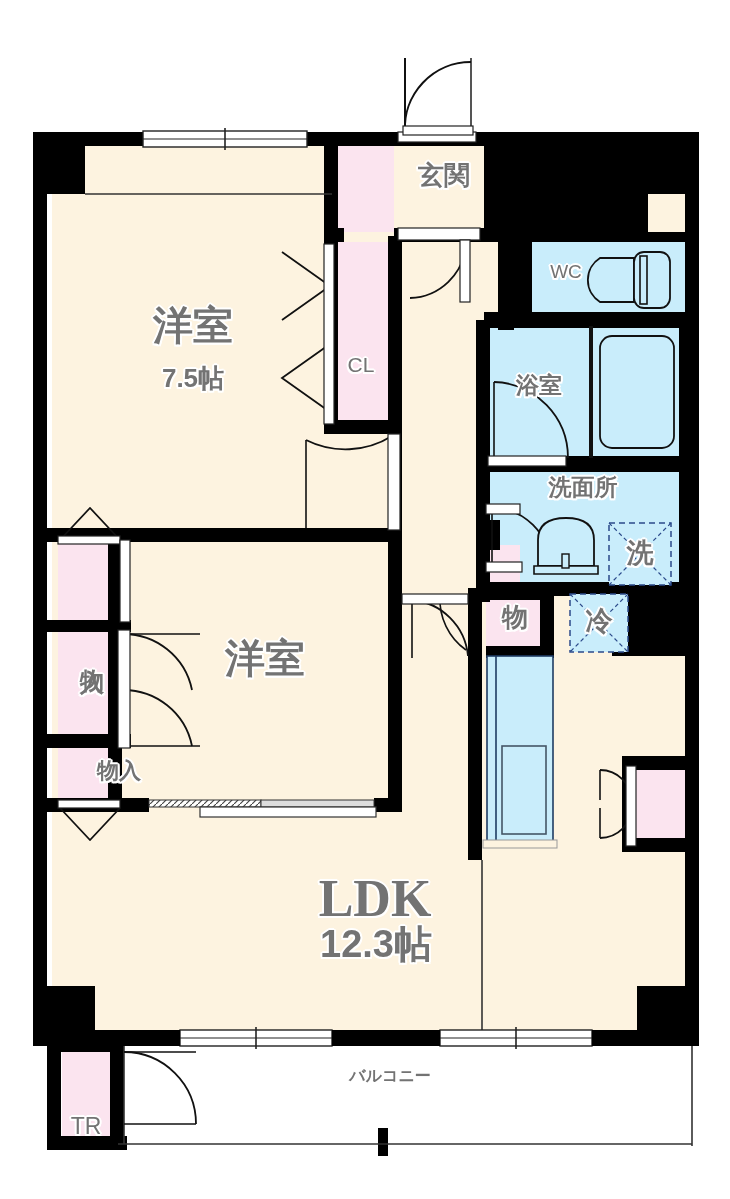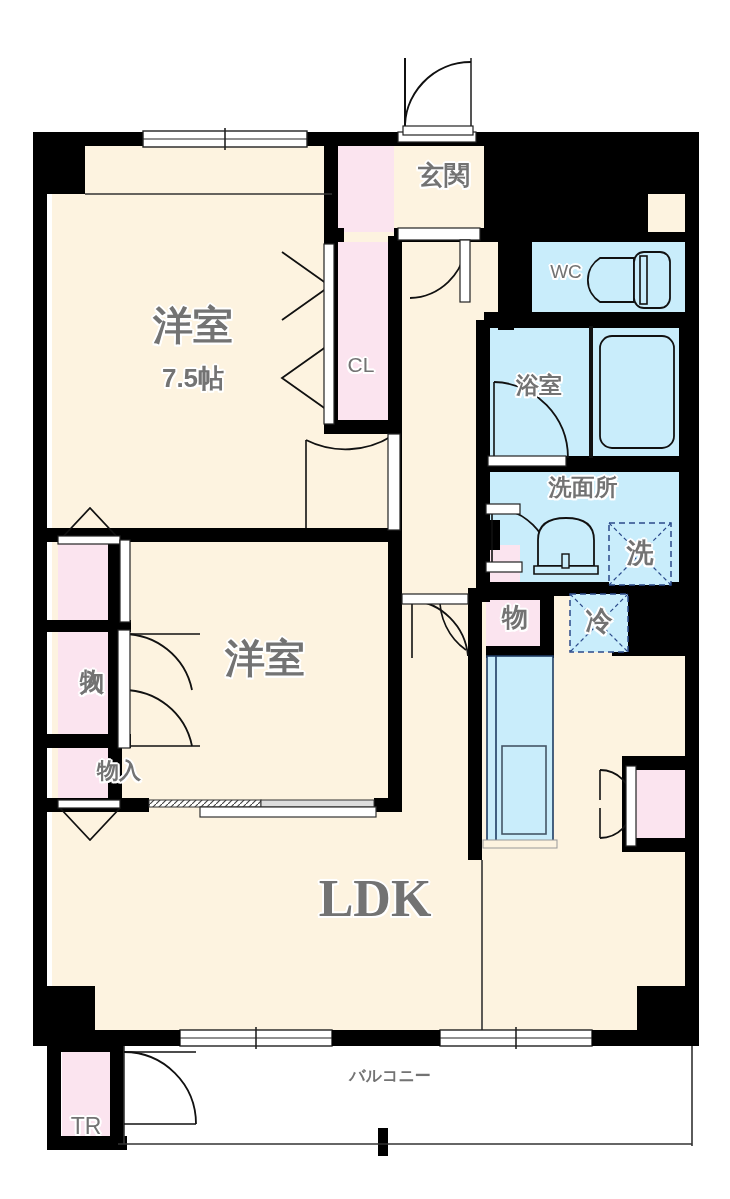--- a/index.html
+++ b/index.html
@@ -322,20 +322,21 @@
     </g>
   </g>
 </svg>
 
 <div class="lbl" style="left:128px;top:305px;width:130px;font-size:40px;">洋室</div>
 <div class="lbl" style="left:118px;top:365px;width:150px;font-size:26px;">7.5帖</div>
 
 <div class="lbl" style="left:200px;top:638px;width:130px;font-size:40px;">洋室</div>
 
 <div class="lbl" style="left:310px;top:872px;width:130px;font-size:52px;font-family:Liberation Serif, serif;">LDK</div>
+<div class="lbl" style="left:288px;top:925px;width:176px;font-size:38px;">12.3帖</div>
 
 <div class="lbl" style="left:408px;top:162px;width:72px;font-size:26px;">玄関</div>
 
 <div class="lbl thin" style="left:332px;top:318px;width:58px;font-size:21px;margin-top:36px;">CL</div>
 
 <div class="lbl thin" style="left:536px;top:262px;width:60px;font-size:19px;">WC</div>
 
 <div class="lbl" style="left:503px;top:374px;width:72px;font-size:23px;text-align:center;">浴室</div>
 
 <div class="lbl" style="left:528px;top:478px;width:110px;font-size:23px;font-family:Liberation Mono, monospace;">洗面所</div>

